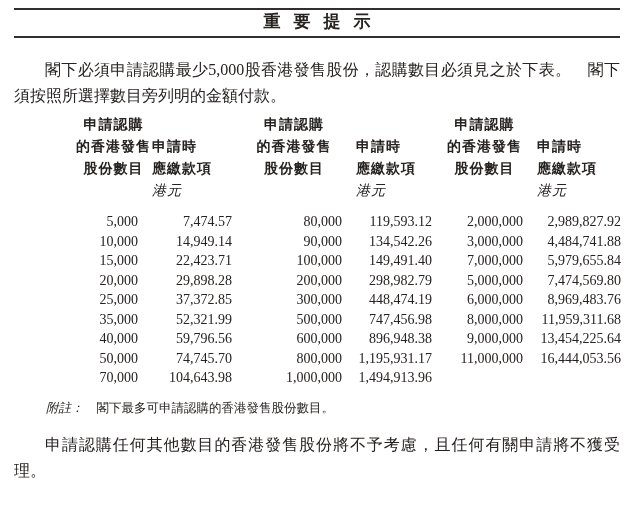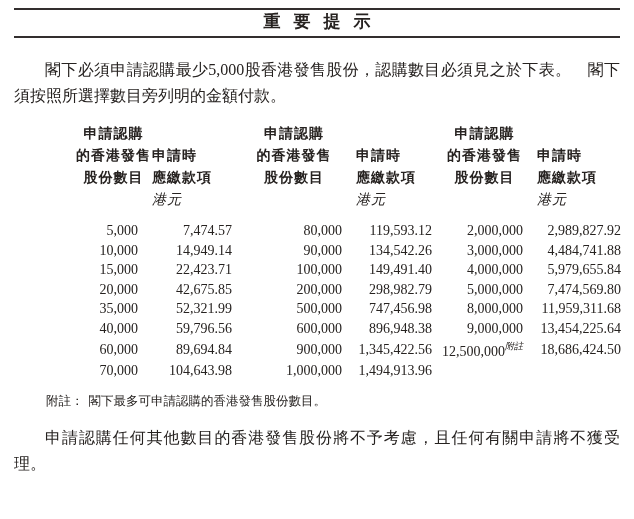--- a/index.html
+++ b/index.html
@@ -31,21 +31,21 @@
     text-indent: 31px;
     margin: 0;
   }
   .intro { margin-top: 19px; }
   .closing { margin-top: 16px; }
 
   table.sub-table {
     border-collapse: collapse;
     table-layout: fixed;
     margin-left: 61px;
-    margin-top: 14px;
+    margin-top: 5px;
     width: 546px;
   }
   .sub-table th {
     font-weight: 700; font-size: 14px; line-height: 22px;
     vertical-align: bottom; padding: 0; letter-spacing: 1px;
     white-space: nowrap;
   }
   .sub-table th.shares { text-align: center; padding-bottom: 32px; }
   .sub-table th.amount { text-align: left; padding-bottom: 10px; }
   .sub-table th .currency { font-style: italic; font-weight: 400; letter-spacing: 1px; }
@@ -57,21 +57,21 @@
   .sub-table td.shares { padding-right: 14px; }
   sup.note-sup {
     font-style: italic; font-size: 9px;
     position: relative; top: -1px; letter-spacing: 0;
   }
 
   .footnote {
     margin: 12px 0 0 32px;
     font-size: 12.5px; line-height: 16px;
   }
-  .footnote .label { margin-right: 5px; }
+  .footnote .label { font-style: italic; margin-right: 13px; }
 </style>
 </head>
 <body>
 
 <div class="page">
 
   <div class="title-box">
     <span class="title">重要提示</span>
   </div>
 
@@ -135,54 +135,62 @@
           <td class="shares">90,000</td>
           <td class="amount">134,542.26</td>
           <td class="shares">3,000,000</td>
           <td class="amount">4,484,741.88</td>
         </tr>
         <tr>
           <td class="shares">15,000</td>
           <td class="amount">22,423.71</td>
           <td class="shares">100,000</td>
           <td class="amount">149,491.40</td>
-          <td class="shares">4,000,000</td>
+          <td class="shares">7,000,000</td>
           <td class="amount">5,979,655.84</td>
         </tr>
         <tr>
           <td class="shares">20,000</td>
-          <td class="amount">42,675.85</td>
+          <td class="amount">29,898.28</td>
           <td class="shares">200,000</td>
           <td class="amount">298,982.79</td>
           <td class="shares">5,000,000</td>
           <td class="amount">7,474,569.80</td>
+        </tr>
+        <tr>
+          <td class="shares">25,000</td>
+          <td class="amount">37,372.85</td>
+          <td class="shares">300,000</td>
+          <td class="amount">448,474.19</td>
+          <td class="shares">6,000,000</td>
+          <td class="amount">8,969,483.76</td>
         </tr>
         <tr>
           <td class="shares">35,000</td>
           <td class="amount">52,321.99</td>
           <td class="shares">500,000</td>
           <td class="amount">747,456.98</td>
           <td class="shares">8,000,000</td>
           <td class="amount">11,959,311.68</td>
         </tr>
         <tr>
           <td class="shares">40,000</td>
           <td class="amount">59,796.56</td>
           <td class="shares">600,000</td>
           <td class="amount">896,948.38</td>
           <td class="shares">9,000,000</td>
           <td class="amount">13,454,225.64</td>
         </tr>
         <tr>
-          <td class="shares">60,000</td>
-          <td class="amount">89,694.84</td>
-          <td class="shares">900,000</td>
-          <td class="amount">1,345,422.56</td>
-          <td class="shares">12,500,000<sup class="note-sup">附註</sup></td>
-          <td class="amount">18,686,424.50</td>
+          <td class="shares">50,000</td>
+          <td class="amount">74,745.70</td>
+          <td class="shares">800,000</td>
+          <td class="amount">1,195,931.17</td>
+          <td class="shares">11,000,000</td>
+          <td class="amount">16,444,053.56</td>
         </tr>
         <tr>
           <td class="shares">70,000</td>
           <td class="amount">104,643.98</td>
           <td class="shares">1,000,000</td>
           <td class="amount">1,494,913.96</td>
           <td class="shares"></td>
           <td class="amount"></td>
         </tr>
       </tbody>

